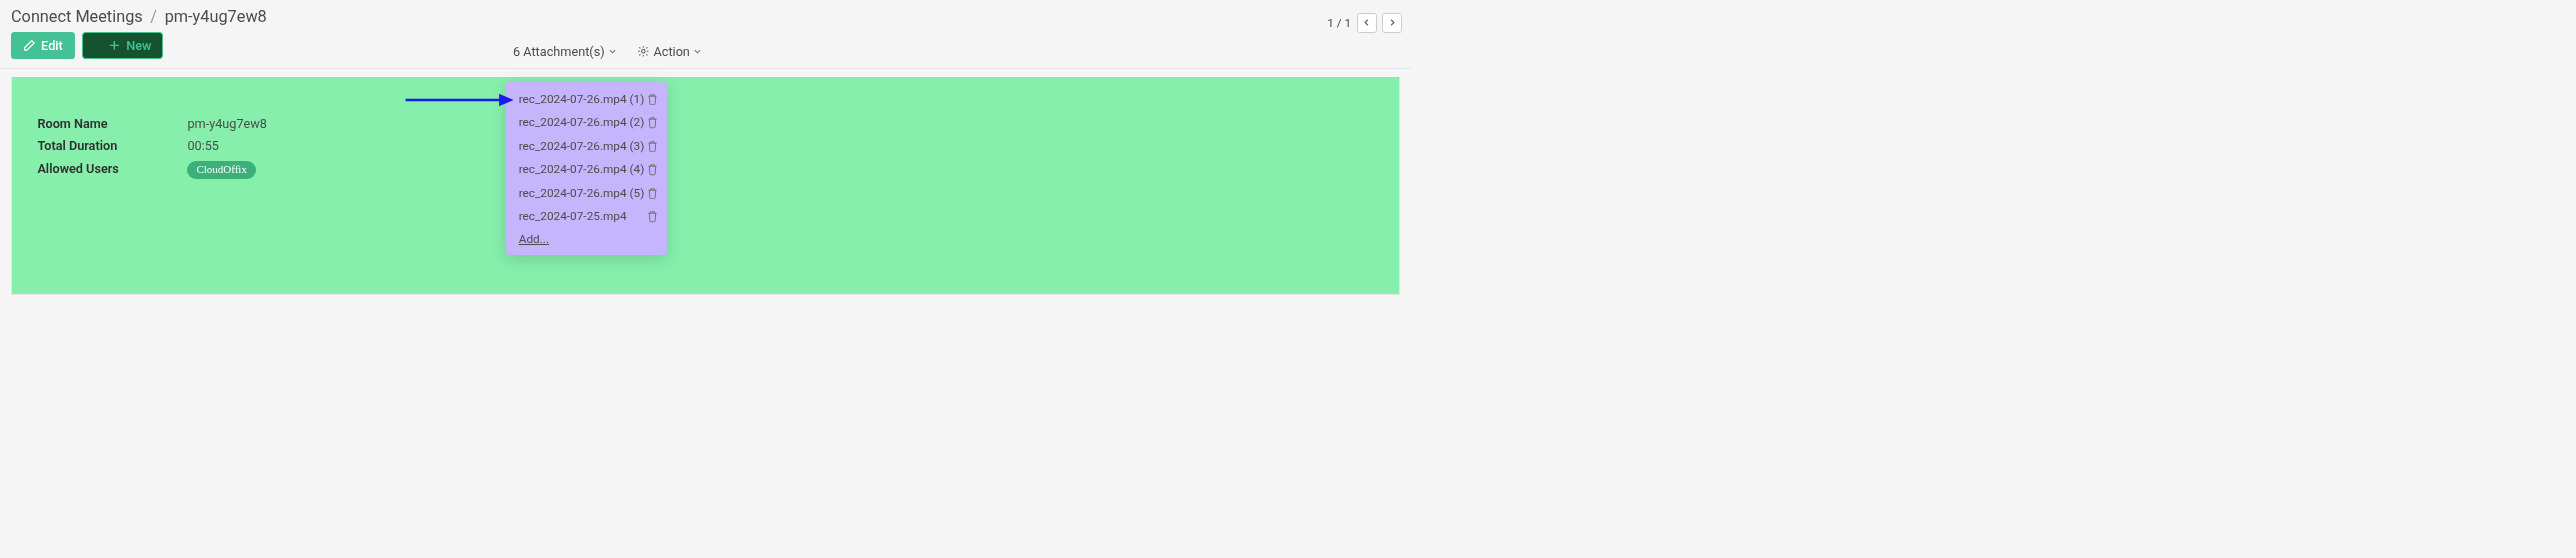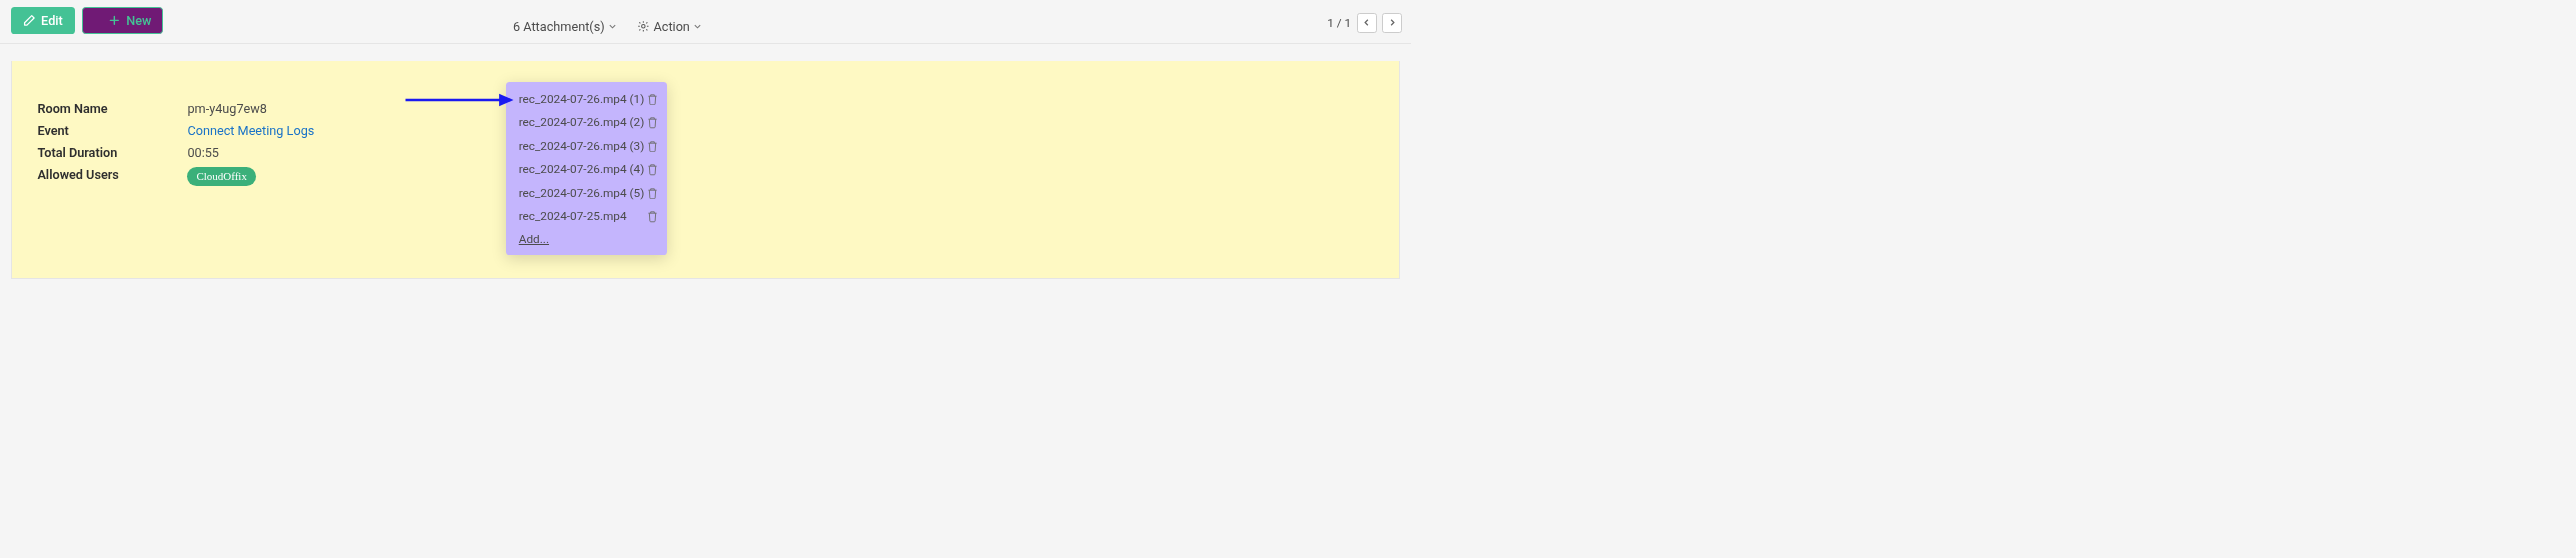--- a/index.html
+++ b/index.html
@@ -46,21 +46,21 @@
     font-size: 12.7px;
     font-weight: 500;
     cursor: pointer;
     border: 0.9px solid transparent;
   }
   .btn-edit {
     background: #44c295;
     color: #fff;
   }
   .btn-new {
-    background: #701a75;
+    background: #14532d;
     color: #44c295;
     border: 0.9px solid #44c295;
     padding-left: 25px;
   }
   .btn svg { width: 12.7px; height: 12.7px; }
   .center-actions {
     position: absolute;
     left: 513px;
     bottom: 9px;
     display: flex;
@@ -99,22 +99,22 @@
     border-radius: 2.7px;
     display: inline-flex;
     align-items: center;
     justify-content: center;
     background: #fff;
     cursor: pointer;
     color: #666;
   }
   
   .card {
-    margin: 17px 11px;
-    background: #fef9c3;
+    margin: 8px 11px;
+    background: #86efac;
     border: 0.9px solid #e5e5e5;
     border-top: none;
     min-height: 218px;
     padding: 36px 25.4px 18px 25.4px;
     position: relative;
   }
   .form-table {
     border-collapse: collapse;
   }
   .form-table td {
@@ -187,20 +187,25 @@
     top: 91px;
     z-index: 60;
   }
 </style>
 </head>
 <body>
 
 <div class="page">
 
   <div class="header">
+    <div class="breadcrumb">
+      <a>Connect Meetings</a>
+      <span class="sep">/</span>
+      <span class="current">pm-y4ug7ew8</span>
+    </div>
     <div class="toolbar-row">
       <div class="btn btn-edit">
         <svg viewBox="0 0 16 16" fill="none" stroke="white" stroke-width="1.6" stroke-linecap="round" stroke-linejoin="round">
             <path d="M11 2l3 3-9 9H2v-3l9-9z"></path>
           </svg>
         <span>Edit</span>
       </div>
       <div class="btn btn-new">
         <svg viewBox="0 0 16 16" fill="none" stroke="#44c295" stroke-width="1.8" stroke-linecap="round">
             <path d="M8 3v10M3 8h10"></path>
@@ -242,24 +247,20 @@
       </div>
     </div>
   </div>
 
   <div class="card">
     <table class="form-table">
       <tbody>
           <tr>
         <td class="label">Room Name</td>
         <td class="value">pm-y4ug7ew8</td>
-      </tr>
-      <tr>
-        <td class="label">Event</td>
-        <td class="value"><a class="link">Connect Meeting Logs</a></td>
       </tr>
       <tr>
         <td class="label">Total Duration</td>
         <td class="value">00:55</td>
       </tr>
       <tr>
         <td class="label">Allowed Users</td>
         <td class="value"><span class="tag">CloudOffix</span></td>
       </tr>
     </tbody>

